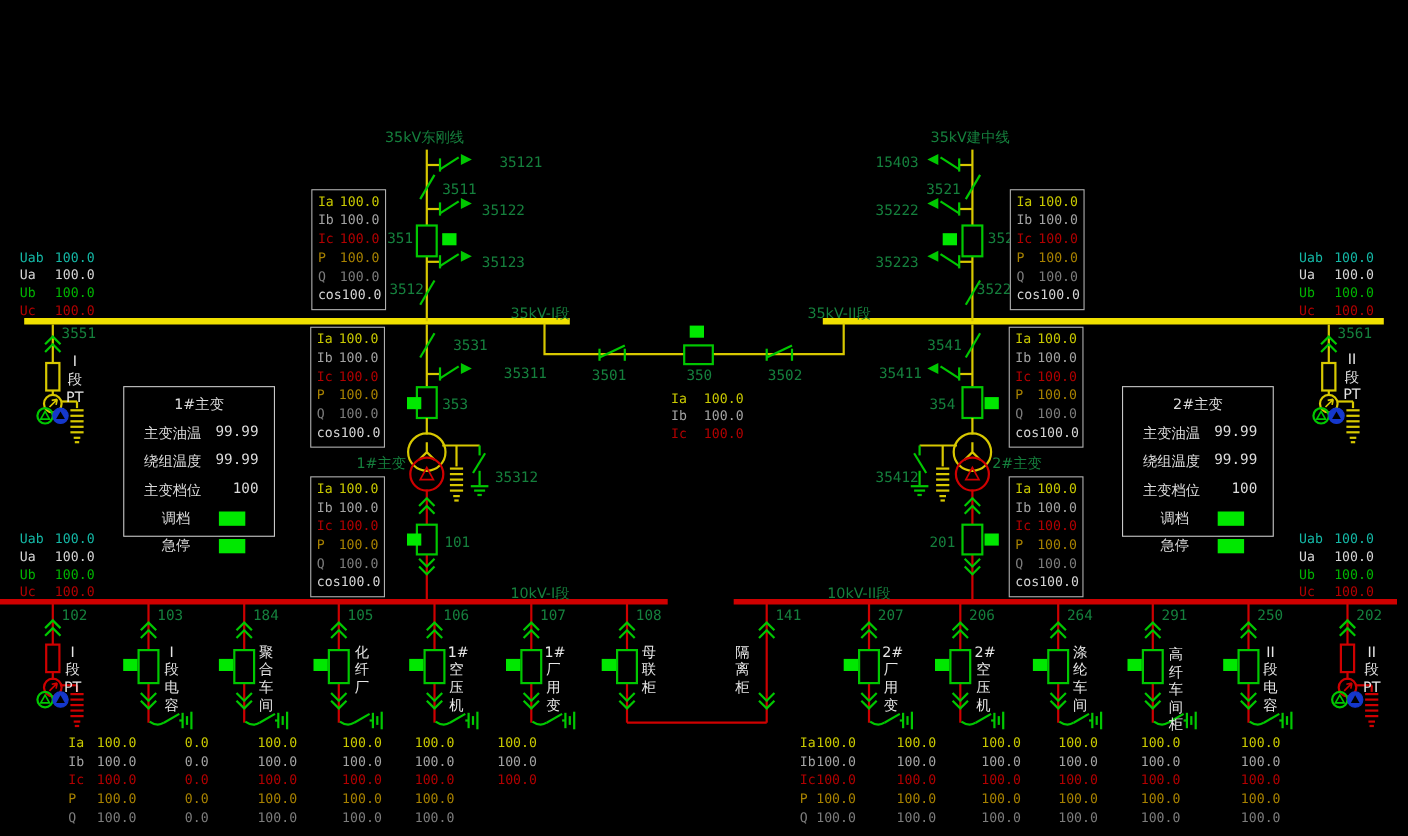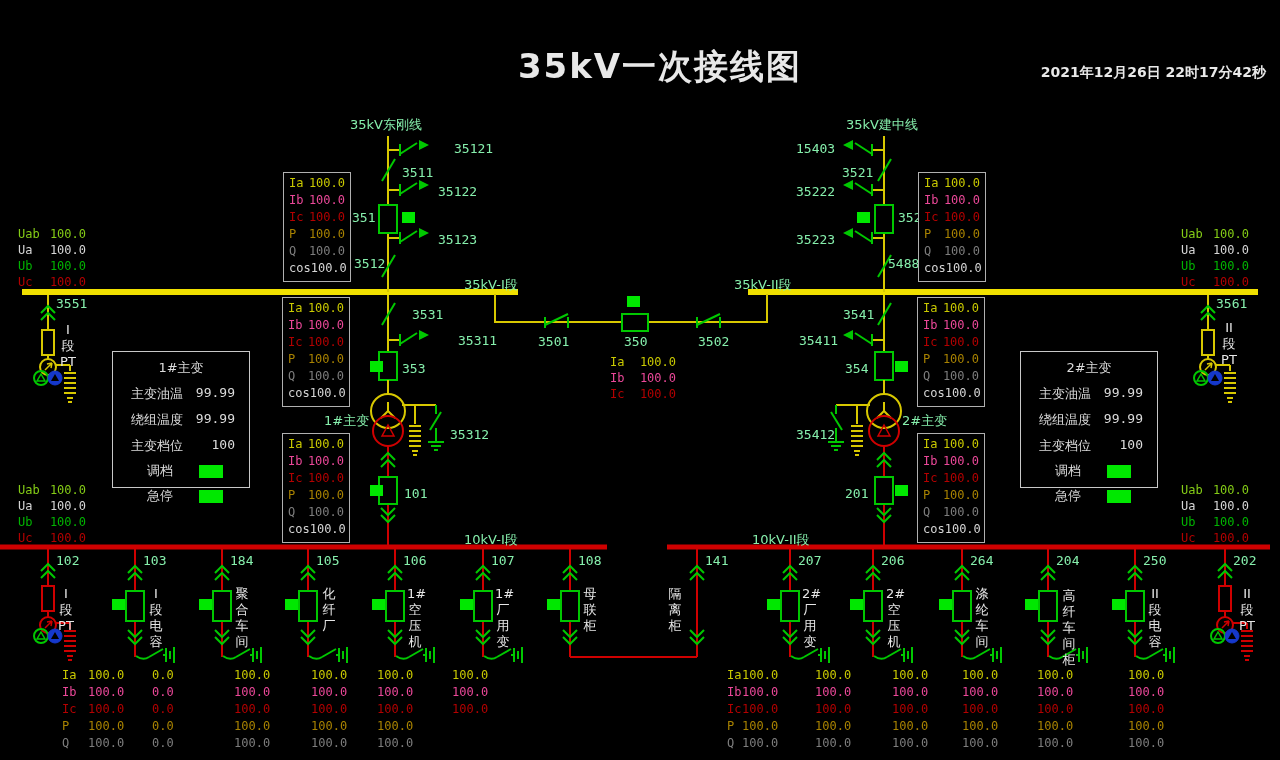--- a/index.html
+++ b/index.html
@@ -1,19 +1,19 @@
 <!DOCTYPE html>
 <html><head>
 <meta charset="utf-8">
 <style>
   html,body{margin:0;padding:0;background:#000;}
   #screen{position:relative;width:1280px;height:760px;background:#000;overflow:hidden;
           font-family:"DejaVu Sans","Liberation Sans",sans-serif;}
   svg{position:absolute;left:0;top:0;}
-  .lab{position:absolute;color:#86efac;font:13px "DejaVu Sans Mono","DejaVu Sans",monospace;white-space:nowrap;}
+  .lab{position:absolute;color:#15803d;font:13px "DejaVu Sans Mono","DejaVu Sans",monospace;white-space:nowrap;}
   .cjk{font-family:"DejaVu Sans","Liberation Sans",sans-serif;}
   .title{position:absolute;left:480px;top:44px;width:360px;text-align:center;color:#e8e8e8;
          font:600 34px "DejaVu Sans","Liberation Sans",sans-serif;letter-spacing:2px;}
   .timestamp{position:absolute;left:1000px;top:64px;width:266px;text-align:right;color:#e8e8e8;
          font:bold 14px "DejaVu Sans","Liberation Sans",sans-serif;}
   .vlines{position:absolute;color:#e6e6e6;font:13px/16px "DejaVu Sans",sans-serif;text-align:center;width:16px;}
   .meter-panel{position:absolute;width:68px;height:110px;border:1px solid #b0b0b0;background:#000;
          padding:3px 5px;box-sizing:border-box;}
   .mrow{display:flex;justify-content:space-between;height:17px;line-height:17px;
          font:12px "DejaVu Sans Mono",monospace;}
@@ -23,27 +23,27 @@
   .tinfo{position:absolute;width:138px;height:137px;border:1px solid #c8c8c8;background:#000;
          color:#dcdcdc;font:13px "DejaVu Sans",sans-serif;box-sizing:border-box;}
   .tinfo .ttl{text-align:center;margin-top:7px;}
   .tinfo .row{display:flex;justify-content:space-between;margin:8px 14px 0 18px;}
   .tinfo .row .val{font-family:"DejaVu Sans Mono",monospace;}
   .tinfo .btn-row{display:flex;justify-content:space-between;align-items:center;margin:7px 26px 0 34px;}
   .gbtn{width:24px;height:13px;background:#00e800;display:inline-block;}
   .btable{position:absolute;left:0;top:668px;width:1280px;height:92px;}
   .trow{position:absolute;height:17px;width:100%;}
   .trow span{position:absolute;font:12px "DejaVu Sans Mono",monospace;white-space:nowrap;}
-  .bt-left .lbl{left:62px;}  .bt-left .c0{left:88px;} .bt-left .c1{left:152px;} .bt-left .c2{left:234px;}
+  .bt-left .lbl{left:62px;}  .bt-left .c0{left:88px;} .bt-left .c1{left:168px;} .bt-left .c2{left:234px;}
   .bt-left .c3{left:311px;}  .bt-left .c4{left:377px;} .bt-left .c5{left:452px;}
   .bt-right .lbl{left:727px;} .bt-right .c0{left:742px;} .bt-right .c1{left:815px;} .bt-right .c2{left:892px;}
   .bt-right .c3{left:962px;}  .bt-right .c4{left:1037px;} .bt-right .c5{left:1128px;}
-  .r-ia{color:#c9c900;} .r-ib{color:#ec4899;} .r-ic{color:#b30000;}
+  .r-ia{color:#c9c900;} .r-ib{color:#a3a3a3;} .r-ic{color:#b30000;}
   .r-p{color:#a88200;}  .r-q{color:#7d7d7d;} .r-cos{color:#d6d6d6;}
-  .r-uab{color:#84cc16;} .r-ua{color:#d6d6d6;} .r-ub{color:#00b400;} .r-uc{color:#b30000;}
+  .r-uab{color:#14b8a6;} .r-ua{color:#d6d6d6;} .r-ub{color:#00b400;} .r-uc{color:#b30000;}
 </style>
 </head>
 <body>
 
 <div id="screen">
 
 <svg width="1280" height="760" viewBox="0 0 1280 760">
   <defs>
     <g id="chevU" stroke="#00c800" fill="none" stroke-width="2">
       <polyline points="-7,7 0,0 7,7"></polyline>
@@ -257,38 +257,36 @@
   <use href="#flink" transform="translate(697,0)"></use>
   <line x1="570" y1="657" x2="697" y2="657" stroke="#cf0000" stroke-width="2"></line>
   <use href="#fstd" transform="translate(790,0)"></use>
   <use href="#fstd" transform="translate(873,0)"></use>
   <use href="#fstd" transform="translate(962,0)"></use>
   <use href="#fstd" transform="translate(1048,0)"></use>
   <use href="#fstd" transform="translate(1135,0)"></use>
   <use href="#pt10" transform="translate(1225,0)"></use>
 </svg>
 
-<div class="title">35kV一次接线图</div>
-<div class="timestamp">2021年12月26日  22时17分42秒</div>
 
 <div class="lab cjk" style="left:350px;top:116px">35kV东刚线</div>
 <div class="lab" style="left:454px;top:141px">35121</div>
 <div class="lab" style="left:402px;top:165px">3511</div>
 <div class="lab" style="left:438px;top:184px">35122</div>
 <div class="lab" style="left:352px;top:210px">351</div>
 <div class="lab" style="left:438px;top:232px">35123</div>
 <div class="lab" style="left:354px;top:256px">3512</div>
 
 <div class="lab cjk" style="left:846px;top:116px">35kV建中线</div>
 <div class="lab" style="left:796px;top:141px">15403</div>
 <div class="lab" style="left:842px;top:165px">3521</div>
 <div class="lab" style="left:796px;top:184px">35222</div>
 <div class="lab" style="left:898px;top:210px">352</div>
 <div class="lab" style="left:796px;top:232px">35223</div>
-<div class="lab" style="left:888px;top:256px">5488</div>
+<div class="lab" style="left:888px;top:256px">3522</div>
 
 <div class="lab cjk" style="left:464px;top:276px">35kV-I段</div>
 <div class="lab cjk" style="left:734px;top:276px">35kV-II段</div>
 
 <div class="lab" style="left:538px;top:334px">3501</div>
 <div class="lab" style="left:624px;top:334px">350</div>
 <div class="lab" style="left:698px;top:334px">3502</div>
 <div class="vblock tie-meas" style="left:610px;top:354px">
       <div class="mrow r-ia">
         <span>Ia</span>
@@ -677,21 +675,21 @@
       <div>压</div>
       <div>机</div>
     </div>
 <div class="lab" style="left:970px;top:553px">264</div>
 <div class="vlines" style="left:974px;top:586px">
       <div>涤</div>
       <div>纶</div>
       <div>车</div>
       <div>间</div>
     </div>
-<div class="lab" style="left:1056px;top:553px">204</div>
+<div class="lab" style="left:1056px;top:553px">291</div>
 <div class="vlines" style="left:1061px;top:588px">
       <div>高</div>
       <div>纤</div>
       <div>车</div>
       <div>间</div>
       <div>柜</div>
     </div>
 <div class="lab" style="left:1143px;top:553px">250</div>
 <div class="vlines" style="left:1147px;top:586px">
       <div>II</div>

